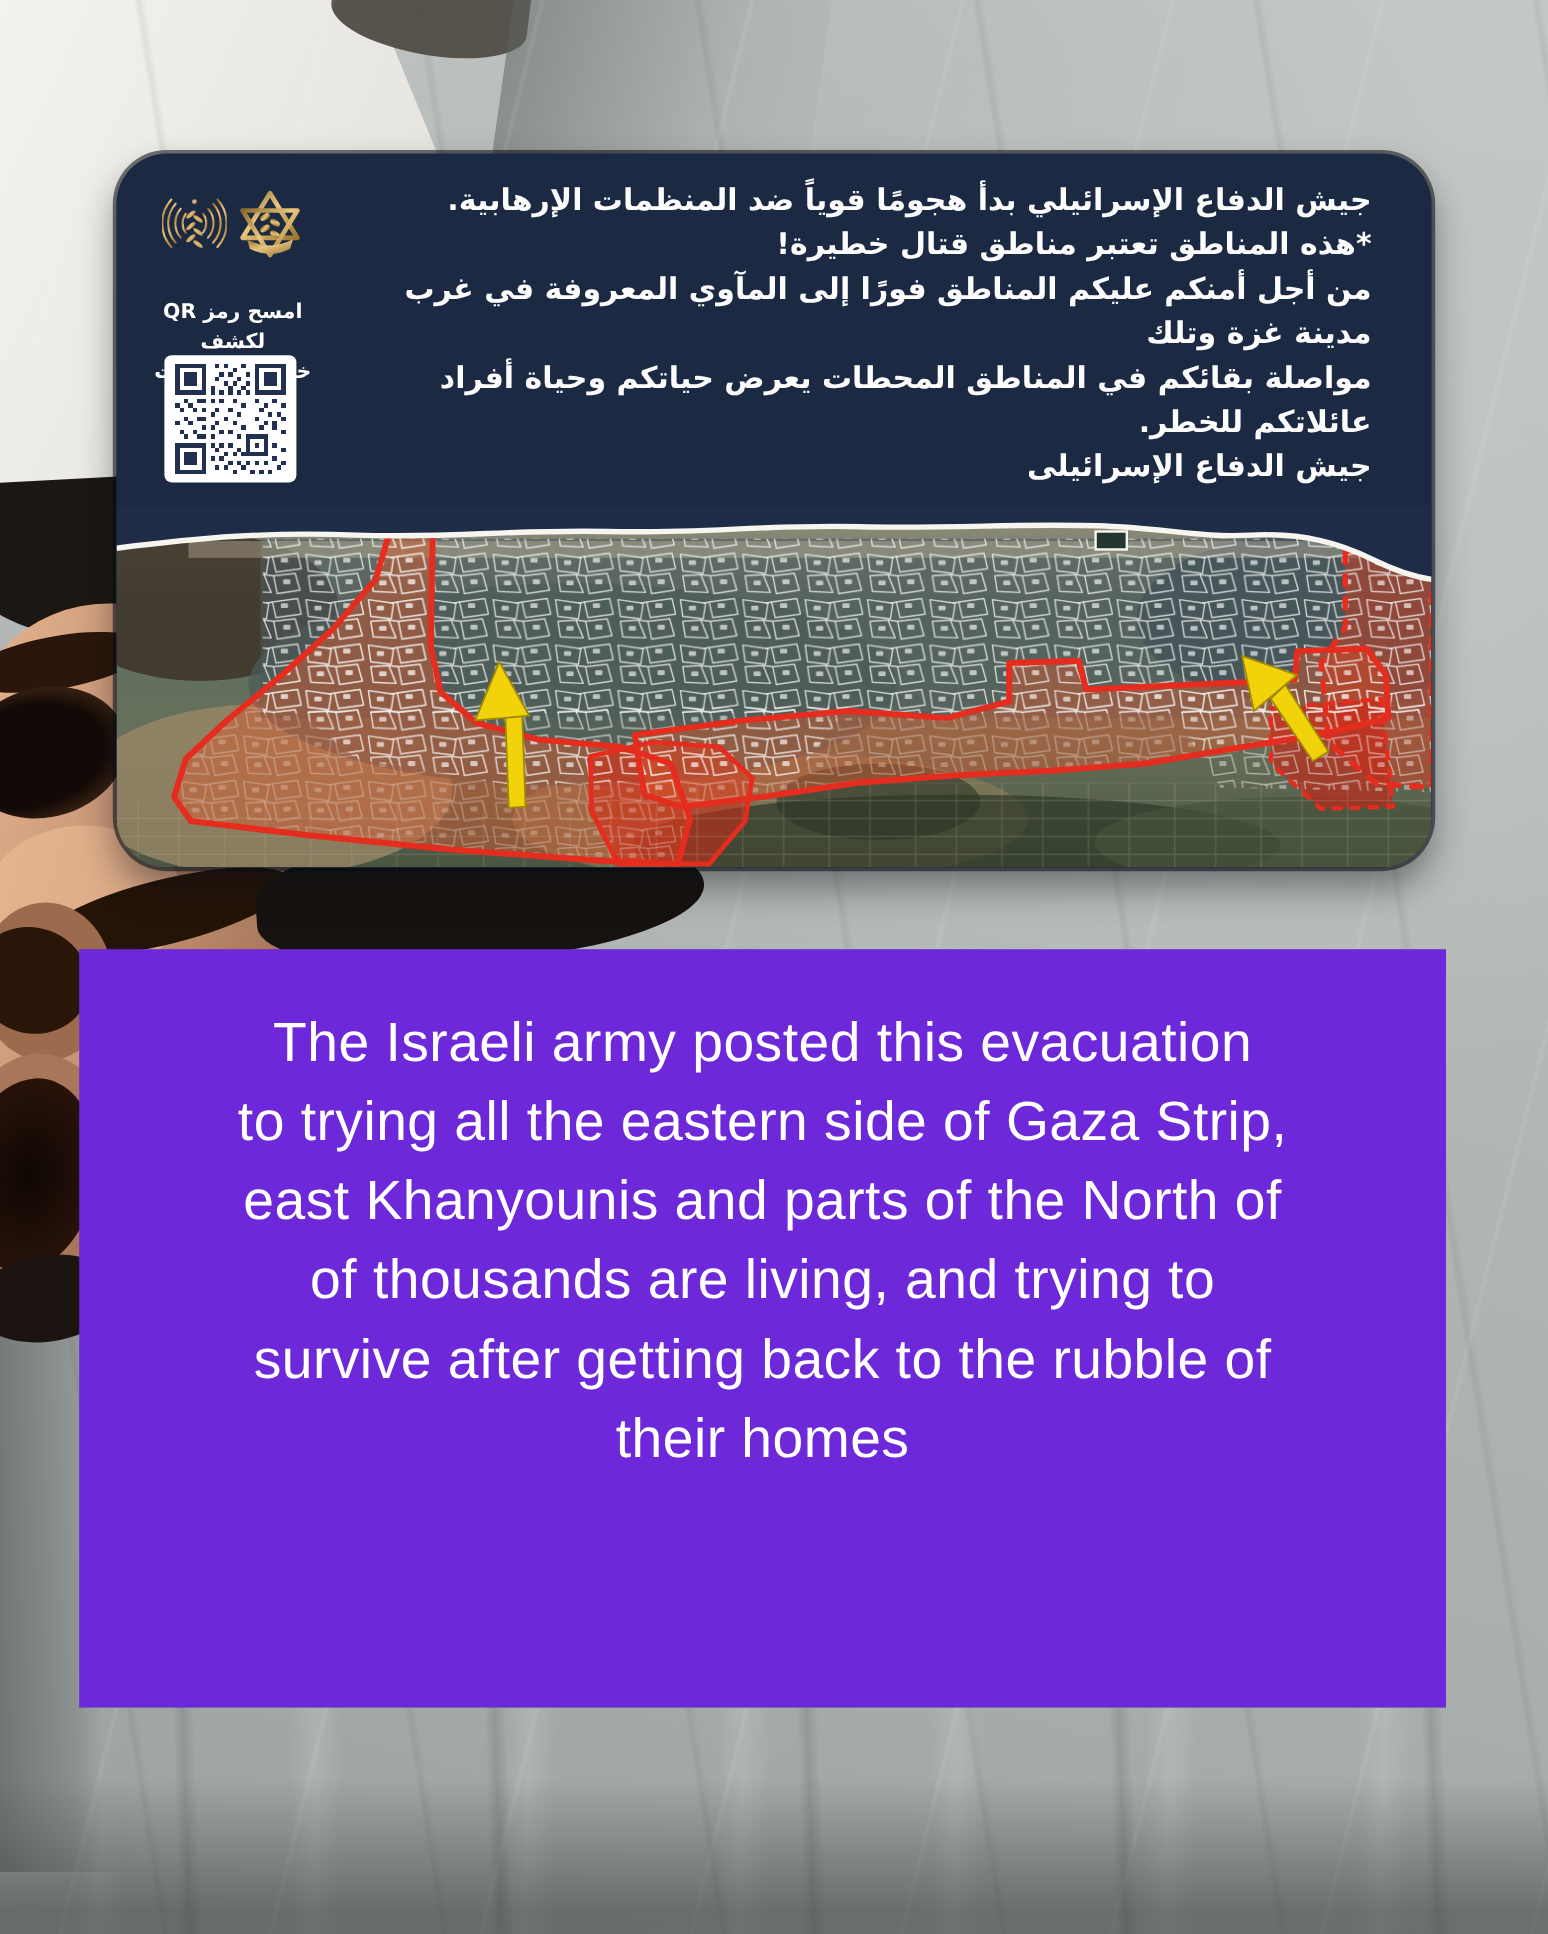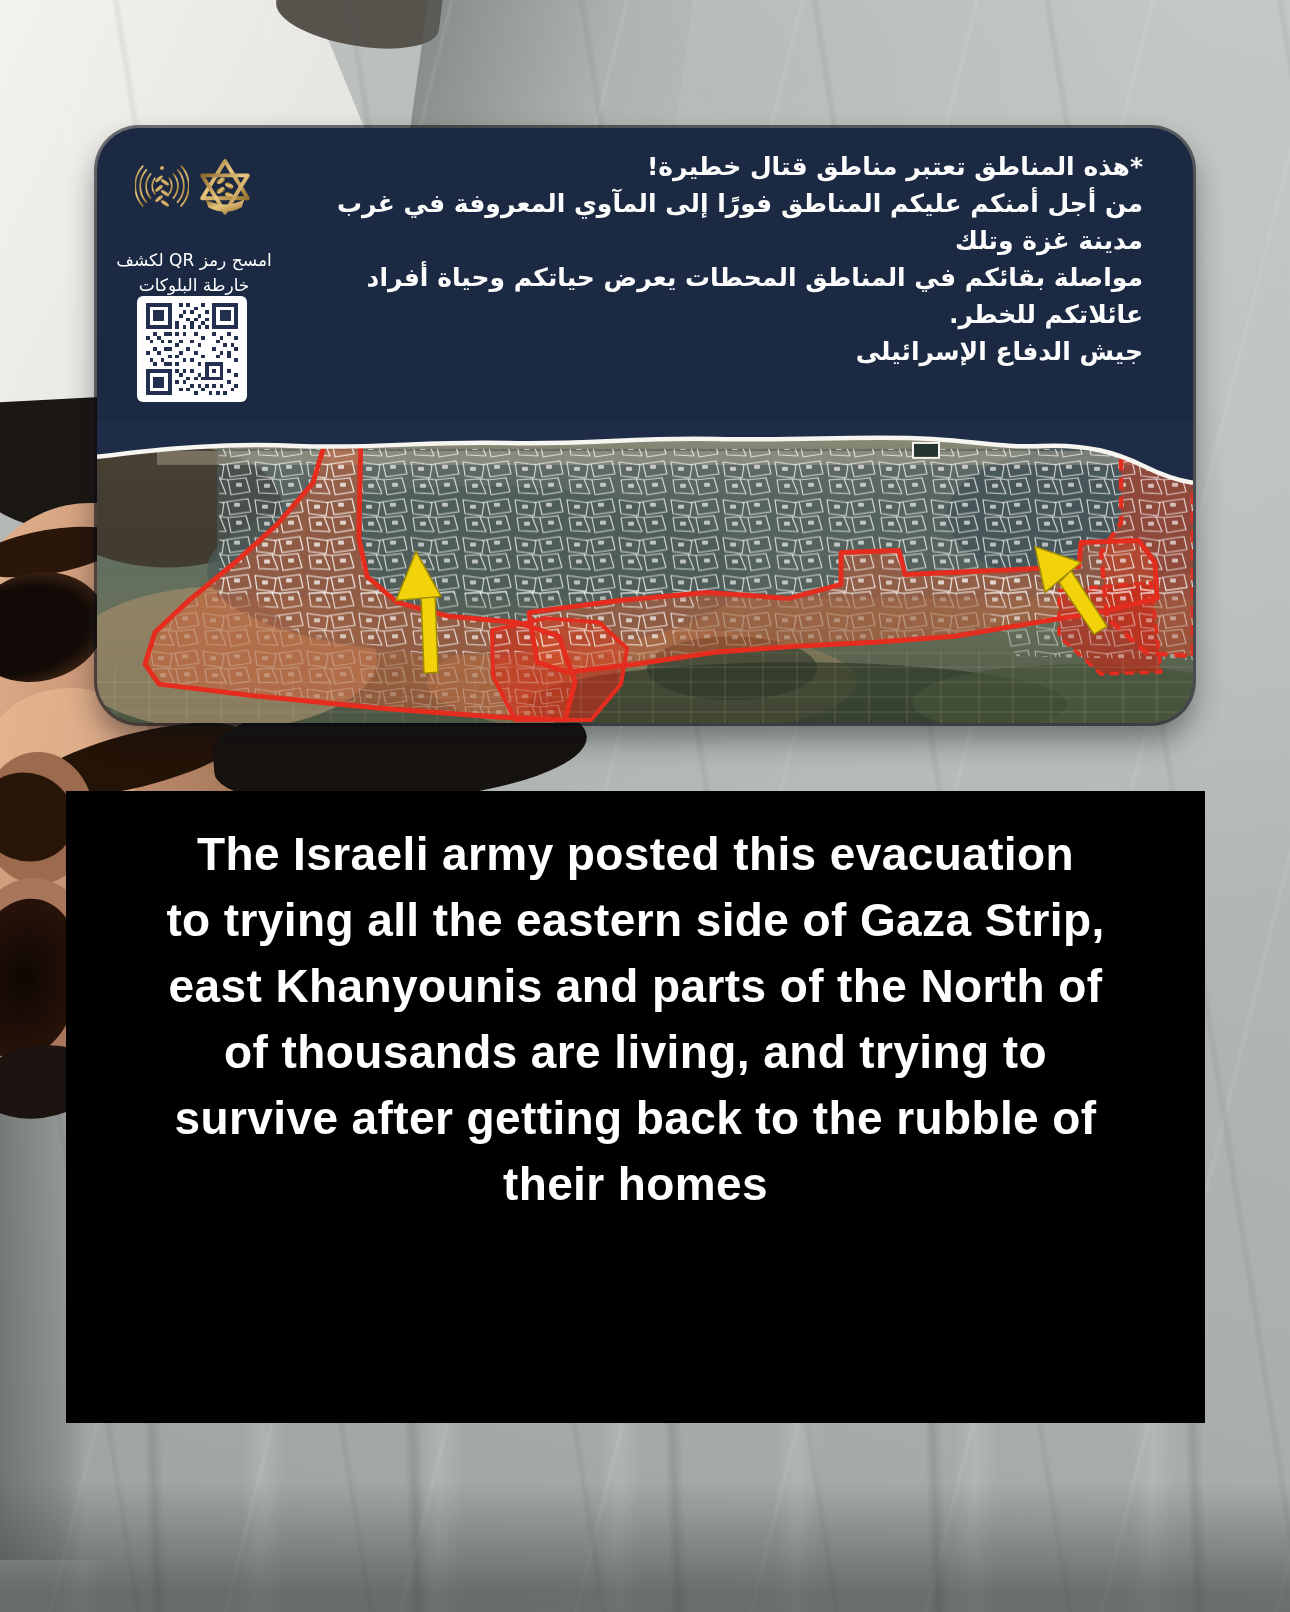--- a/index.html
+++ b/index.html
@@ -61,31 +61,31 @@
   
   .card{position:absolute;left:97px;top:128px;width:1096px;height:595px;z-index:3;
       background:#1b2942;border-radius:42px;overflow:hidden;
       box-shadow:0 16px 30px rgba(15,18,24,.45),0 0 0 3px rgba(8,11,20,.55);}
   .warning{position:absolute;right:50px;top:20px;width:870px;direction:rtl;text-align:right;
       color:#fcfcfc;font-weight:bold;font-size:25px;line-height:37px;z-index:5;}
   .w-title{font-size:27px;margin-bottom:2px;}
   .hdr-radio{position:absolute;left:38px;top:32px;width:54px;height:58px;}
   .hdr-idf{position:absolute;left:96px;top:30px;width:64px;height:60px;}
   .qr-label{position:absolute;left:12px;top:120px;width:170px;text-align:center;direction:rtl;
-      color:#fff;font-weight:normal;font-size:17px;line-height:25px;}
+      color:#fff;font-weight:bold;font-size:17px;line-height:25px;}
   .qr-box{position:absolute;left:40px;top:168px;width:110px;height:106px;background:#fff;
       border-radius:6px;padding:7px;}
   .qr-box svg{width:100%;height:100%;display:block;}
   .map{position:absolute;left:0;top:293px;width:1096px;height:302px;z-index:4;}
 
   
   .caption{position:absolute;left:66px;top:791px;width:1139px;height:632px;z-index:3;
-      background:#000000;color:#fff;text-align:center;padding-top:30px;
+      background:#6d28d9;color:#fff;text-align:center;padding-top:44px;
       font-family:"Liberation Sans",sans-serif;font-size:46px;line-height:66px;
-      letter-spacing:.4px;font-weight:700;}
+      letter-spacing:.4px;font-weight:400;}
 </style>
 </head>
 <body>
 
 <div class="stage">
 
   <div class="bg">
     <div class="bg-bright"></div>
     <div class="bg-darktop"></div>
     <div class="bg-shadowcol"></div>
@@ -285,20 +285,21 @@
         <g fill="#232f4e">
             <rect x="2" y="2" width="3" height="3"></rect>
             <rect x="20" y="2" width="3" height="3"></rect>
             <rect x="2" y="20" width="3" height="3"></rect>
             <rect x="18" y="18" width="1" height="1"></rect>
           </g>
       </svg>
     </div>
 
     <div class="warning">
+      <div>جيش الدفاع الإسرائيلي بدأ هجومًا قوياً ضد المنظمات الإرهابية.</div>
       <div>*هذه المناطق تعتبر مناطق قتال خطيرة!</div>
       <div>من أجل أمنكم عليكم المناطق فورًا إلى المآوي المعروفة في غرب مدينة غزة وتلك</div>
       <div>مواصلة بقائكم في المناطق المحطات يعرض حياتكم وحياة أفراد عائلاتكم للخطر.</div>
       <div>جيش الدفاع الإسرائيلى</div>
     </div>
 
     <svg class="map" viewBox="0 0 1096 303" preserveAspectRatio="none">
       <defs>
         <linearGradient id="landG" x1="0" y1="0" x2="0" y2="1">
           <stop offset="0" stop-color="#8a8a76"></stop>

